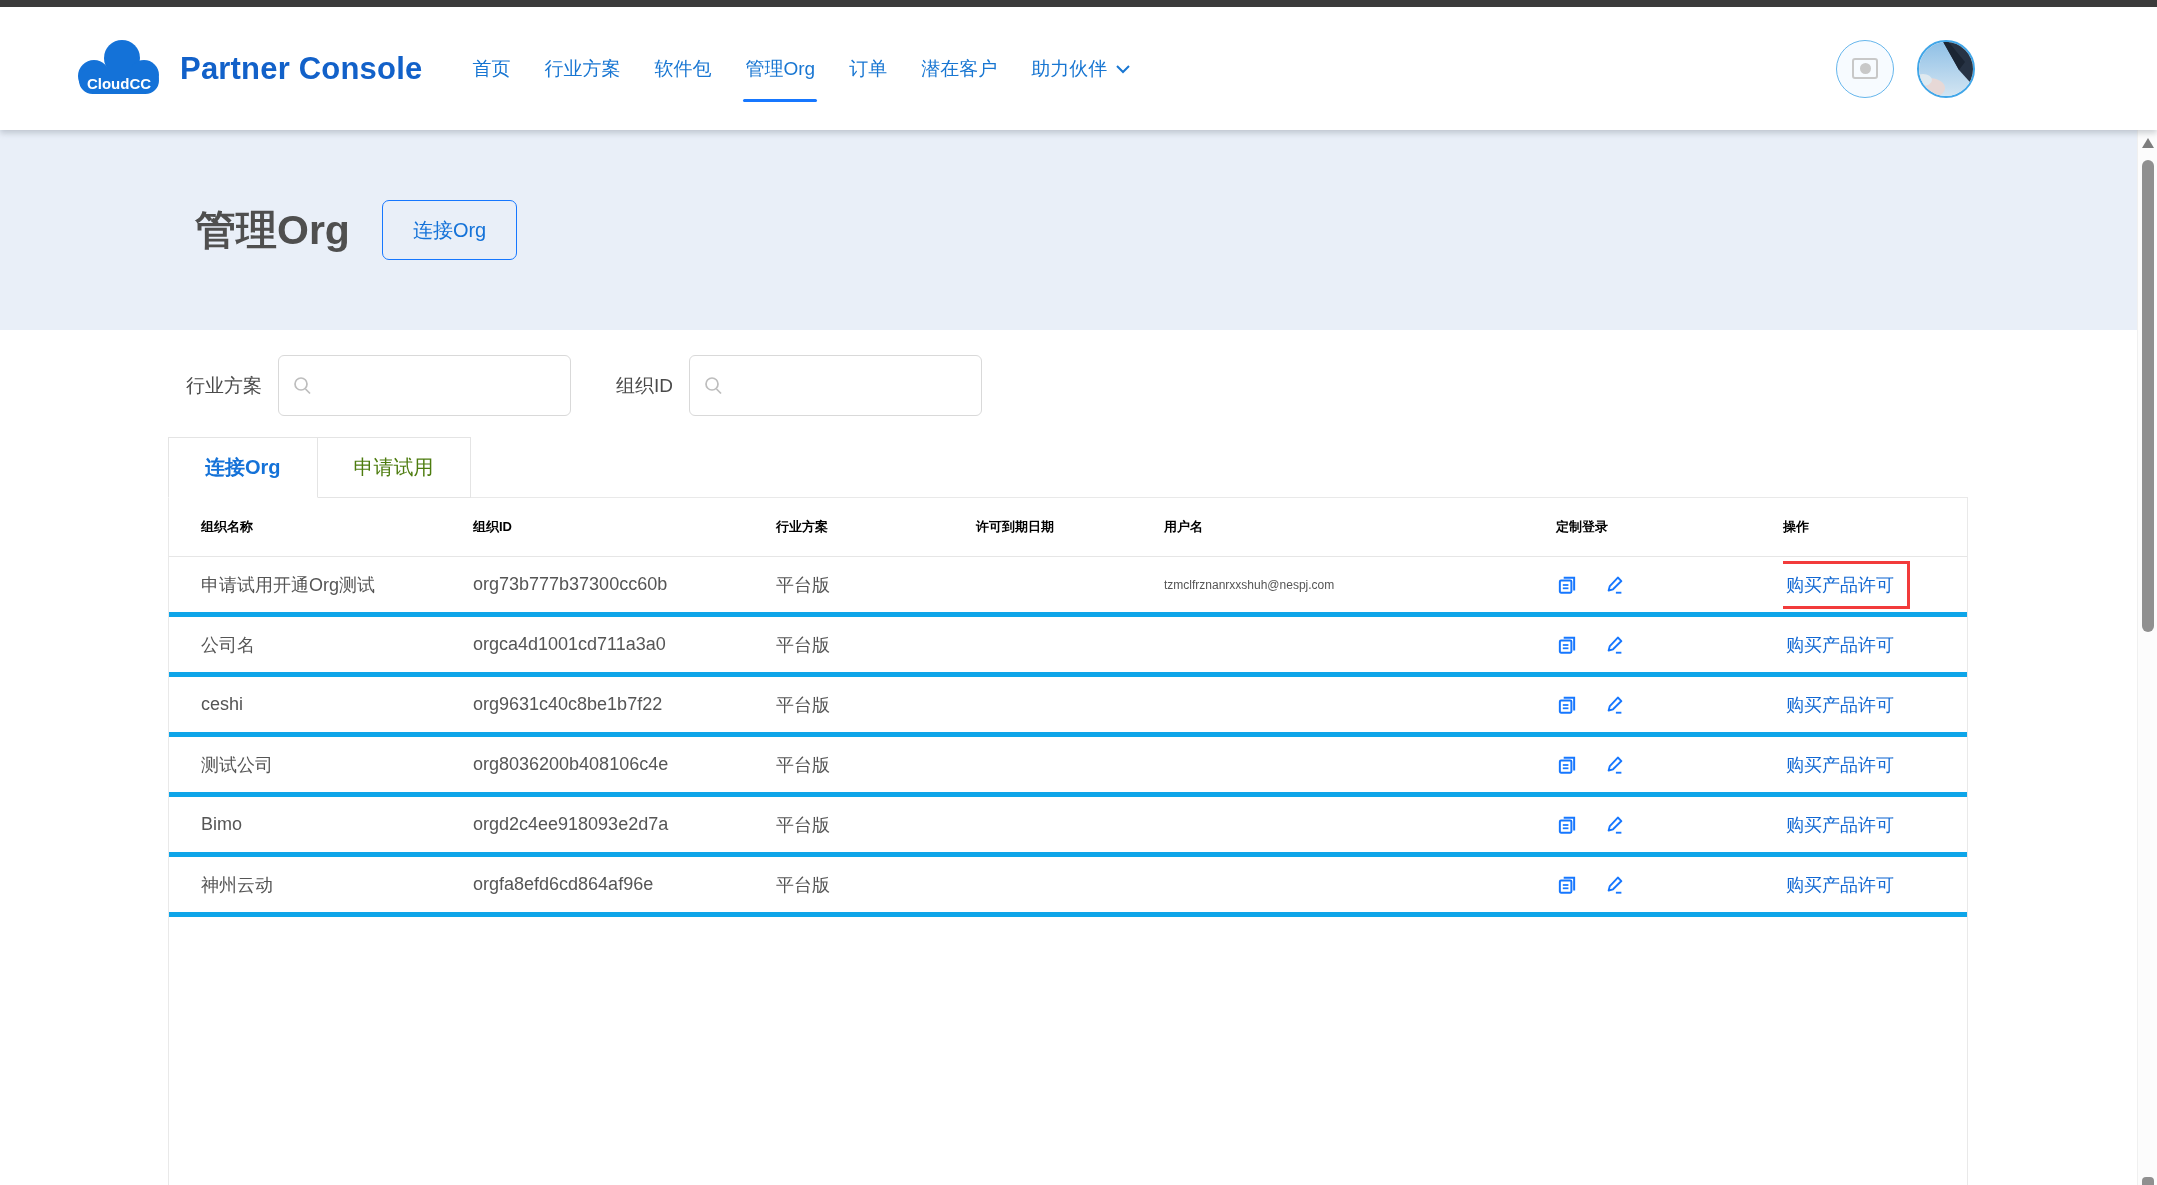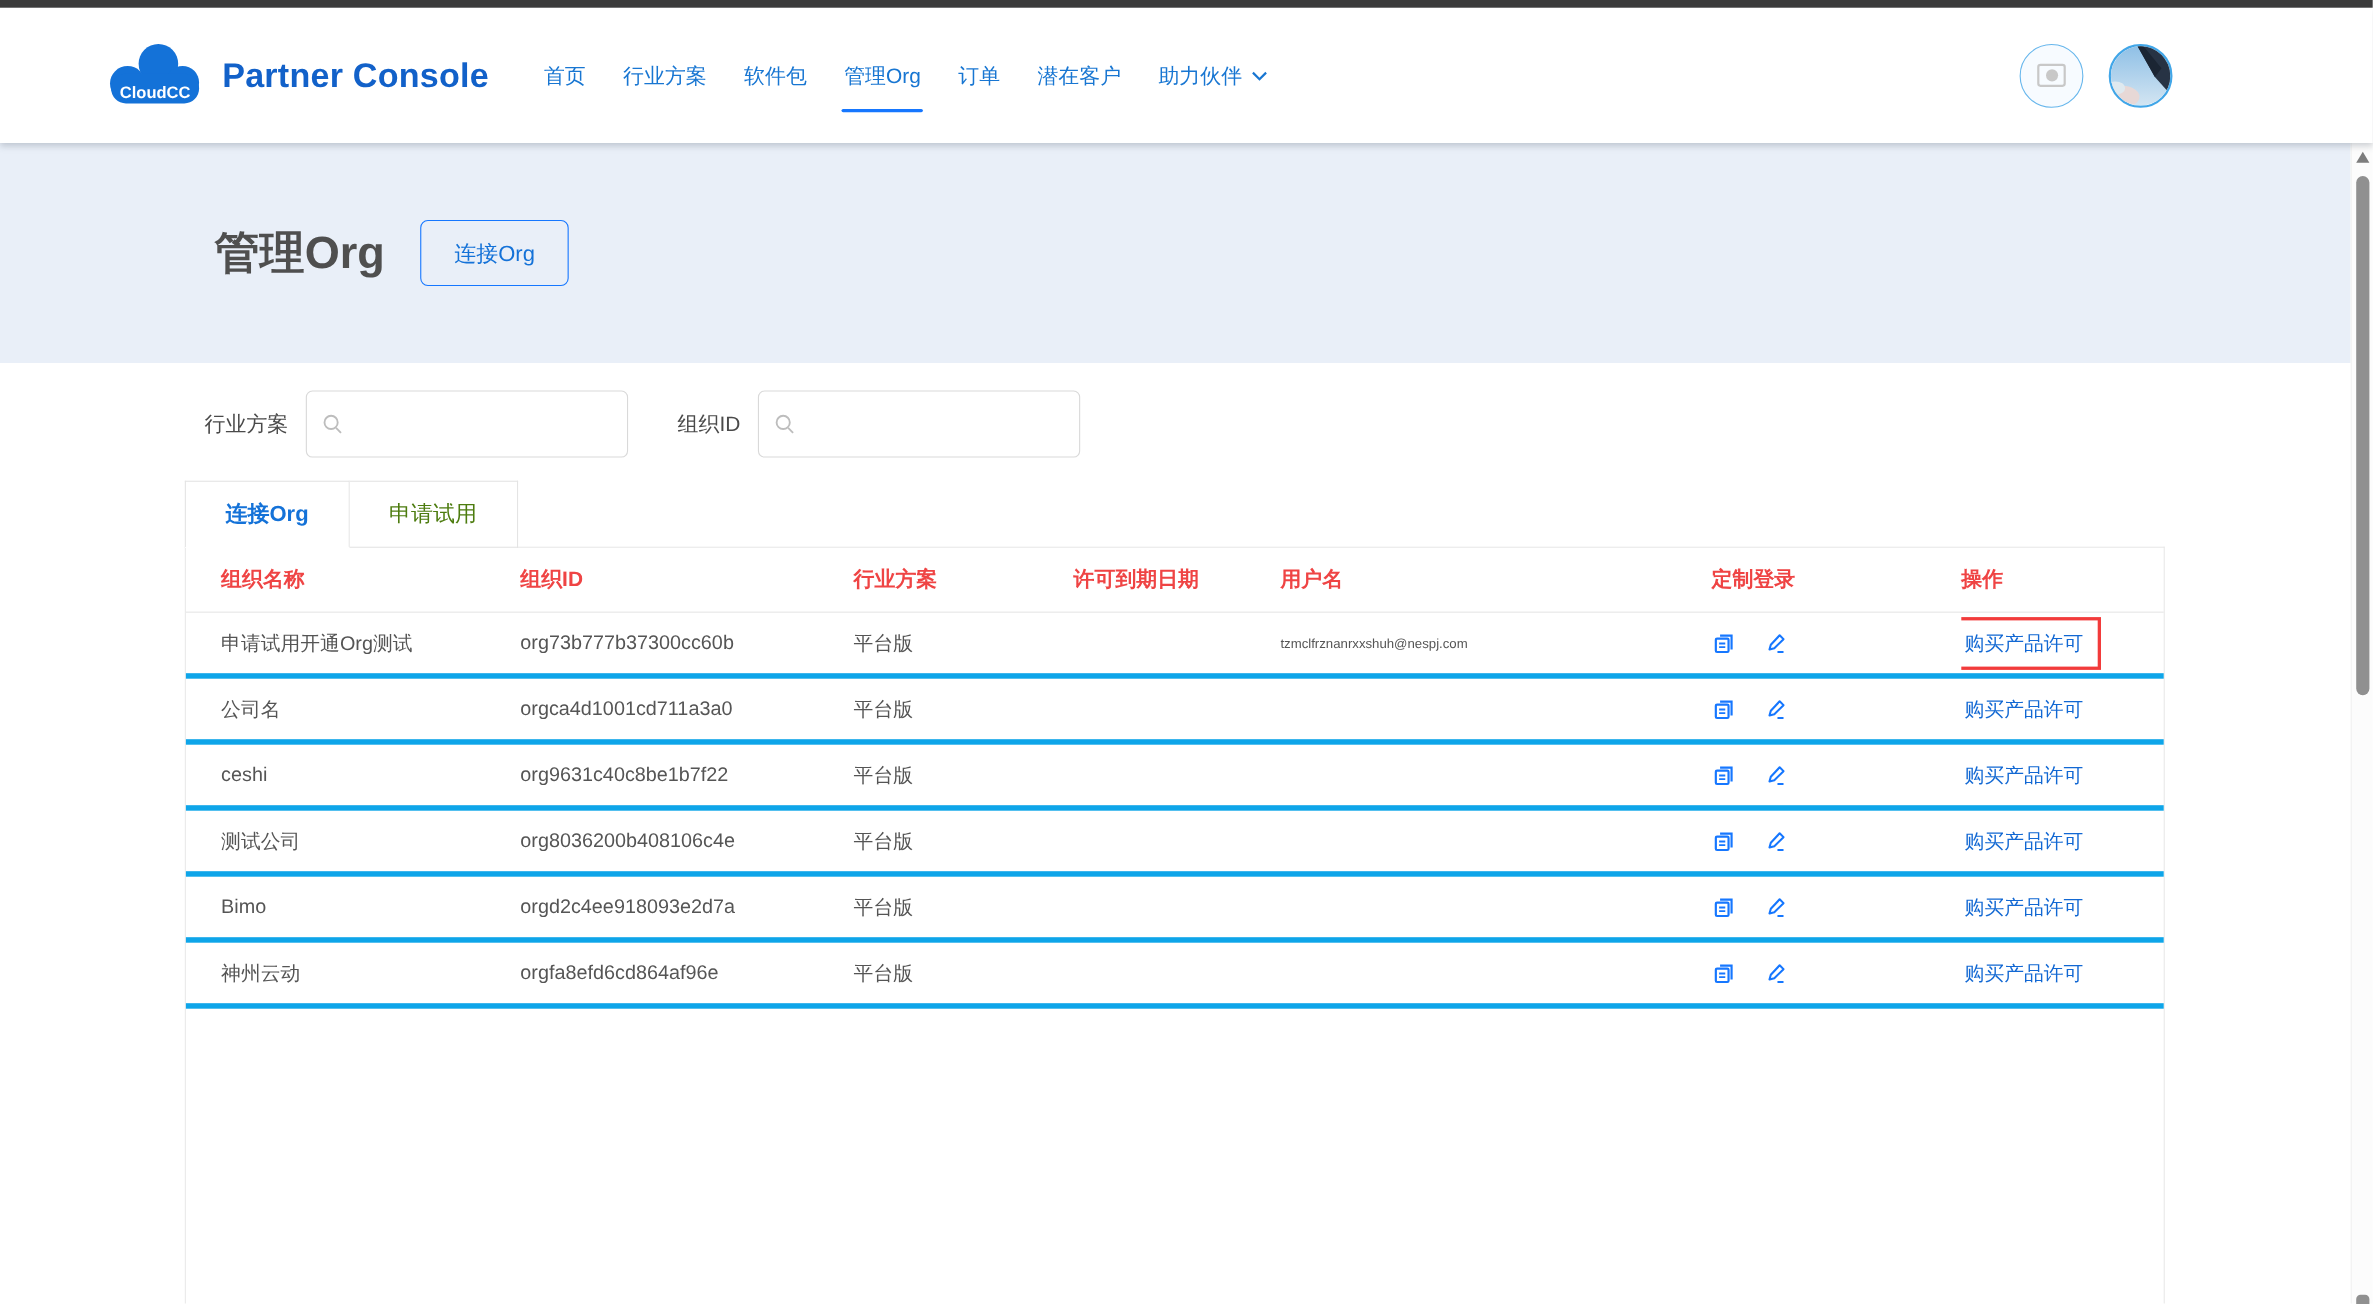--- a/index.html
+++ b/index.html
@@ -4,21 +4,21 @@
 <style>
   * { margin:0; padding:0; box-sizing:border-box; }
   html,body { width:2157px; height:1185px; overflow:hidden;
     font-family:"Liberation Sans","DejaVu Sans",sans-serif; background:#fff; }
 
   
   .topbar { position:absolute; left:0; top:0; width:2157px; height:7px; background:#3b3b3b; z-index:9; }
 
   
   .navbar { position:absolute; left:0; top:7px; width:2157px; height:123px; background:#fff;
-    display:flex; align-items:center; padding-left:96px; z-index:8;
+    display:flex; align-items:center; padding-left:74px; z-index:8;
     box-shadow:0 3px 6px rgba(80,90,105,.28); }
   .logo { width:90px; height:64px; flex:0 0 auto; }
   .brand-title { margin-left:16px; font-size:31px; font-weight:bold; color:#1261c9; letter-spacing:.2px; }
   .nav-items { display:flex; align-items:flex-start; margin-left:50px; gap:34px; }
   .nav-item { position:relative; font-size:19px; color:#1876d2; cursor:pointer; white-space:nowrap;
     display:flex; align-items:center; gap:8px; }
   .nav-item.active::after { content:""; position:absolute; left:-2px; right:-2px; bottom:-20px;
     height:3px; background:#1677ff; border-radius:2px; }
   .chev { width:16px; height:10px; }
   .nav-right { margin-left:auto; margin-right:182px; display:flex; align-items:center; gap:23px; }
@@ -54,21 +54,21 @@
     font-size:20px; color:#4d7c0f; background:#fff; border:1px solid #e4e4e4; cursor:pointer; }
   .tab + .tab { border-left:none; }
   .tab.active { color:#1472d8; font-weight:bold; border-bottom:1px solid #fff; }
 
   .table-wrap { position:absolute; left:168px; top:167px; width:1800px; height:688px;
     border:1px solid #e9e9e9; border-bottom:none; background:#fff; }
   .thead, .trow { display:grid;
     grid-template-columns:272px 303px 200px 188px 392px 227px auto;
     align-items:center; padding-left:32px; }
   .thead { height:59px; border-bottom:1px solid #e6e6e6; }
-  .th { font-size:19px; font-weight:bold; color:#ef4444; }
+  .th { font-size:13px; font-weight:bold; color:#000000; }
   .trow { height:60px; border-bottom:5px solid #0ea5e9; }
   .td { font-size:18px; color:#555; overflow:hidden; white-space:nowrap; }
   .td-user { font-size:12px; }
   .td-login { display:flex; align-items:center; gap:26px; }
   .icon-btn { width:22px; height:22px; display:inline-flex; cursor:pointer; }
   .td-action { position:relative; }
   .action-wrap { display:inline-block; padding:9px 13px; border:3px solid transparent; margin-left:-13px; }
   .action-wrap.highlighted { border-color:#f23b3b; }
   .buy-link { font-size:18px; color:#1268d3; font-weight:500; text-decoration:none; cursor:pointer; white-space:nowrap; }
 

